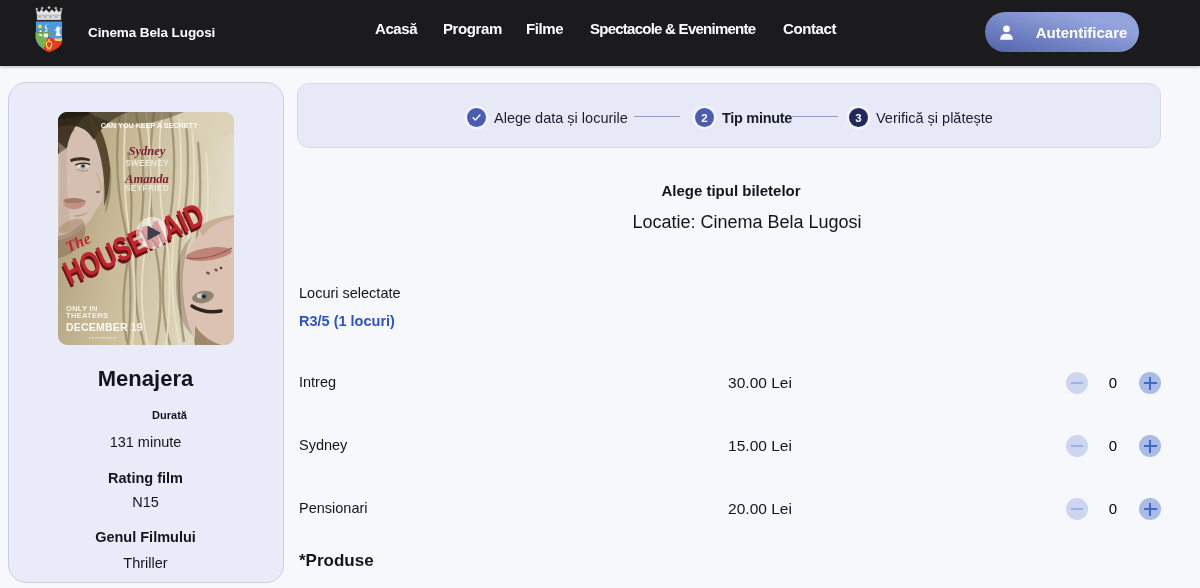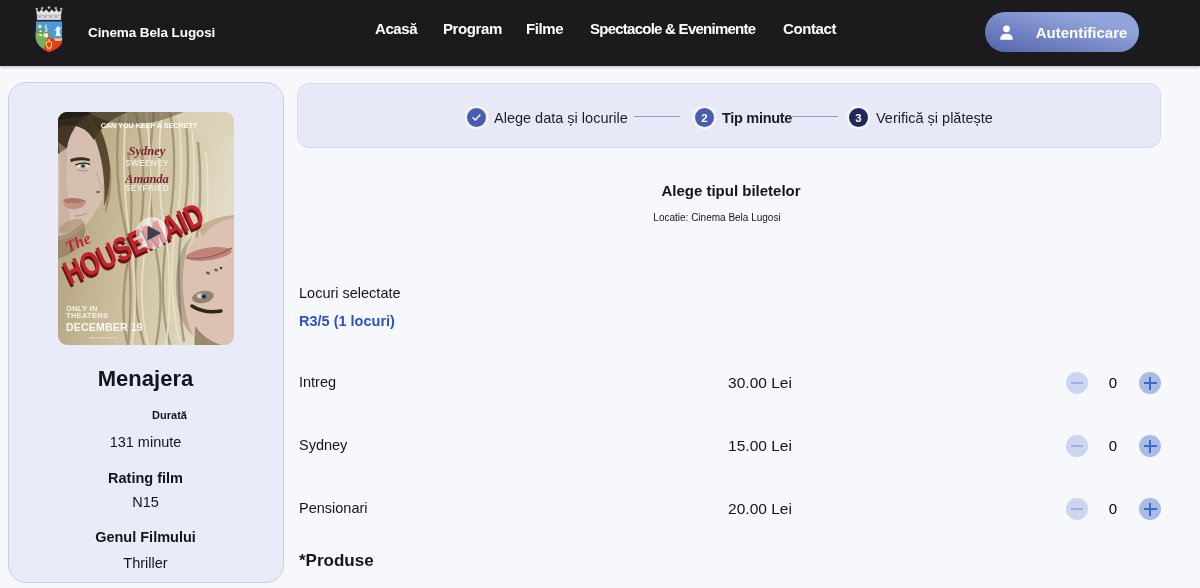--- a/index.html
+++ b/index.html
@@ -19,21 +19,21 @@
   .card { position:absolute; left:8px; top:82px; width:276px; height:501px; background:#e9ecf8; border:1px solid #c9cfe2; border-radius:18px; }
   .sideline { position:absolute; width:275px; text-align:center; color:#14141f; }
 
   
   .stepper { position:absolute; left:297px; top:83px; width:864px; height:65px; background:#e7eaf6; border:1px solid #d6daeb; border-radius:12px; }
   .step { position:absolute; top:85px; height:65px; display:flex; align-items:center; gap:8px; font-size:14.5px; color:#191d2e; }
   .scirc { width:19px; height:19px; border-radius:50%; display:flex; align-items:center; justify-content:center; color:#fff; font-size:11.5px; font-weight:700; flex:0 0 19px; box-shadow:0 0 0 2.5px #f3f5fb; }
   .sline { position:absolute; top:116px; height:1px; background:#8e9ac9; }
 
   h1.main { position:absolute; left:297px; top:182px; width:868px; text-align:center; font-size:15px; font-weight:700; color:#14141f; letter-spacing:0px;}
-  .loc { position:absolute; left:283px; top:212px; width:868px; text-align:center; font-size:10px; color:#14141f; }
+  .loc { position:absolute; left:313px; top:212px; width:868px; text-align:center; font-size:18px; color:#14141f; }
 
   .lsel { position:absolute; left:299px; top:285px; font-size:14.5px; color:#14141f; }
   .rsel { position:absolute; left:299px; top:313px; font-size:14.5px; font-weight:700; color:#2d53c4; }
 
   .rowlabel { position:absolute; left:299px; font-size:14.5px; color:#14141f; }
   .rowprice { position:absolute; left:660px; width:200px; text-align:center; font-size:15.5px; color:#14141f; }
   .btnminus { position:absolute; width:22px; height:22px; border-radius:50%; background:#ccd6f1; }
   .btnminus::after { content:""; position:absolute; left:5px; top:10px; width:12px; height:2px; background:#9fb1e2; }
   .btnplus { position:absolute; width:22px; height:22px; border-radius:50%; background:#a9bce7; }
   .btnplus::before { content:""; position:absolute; left:4.5px; top:9.8px; width:13px; height:2.4px; background:#4068c4; }

